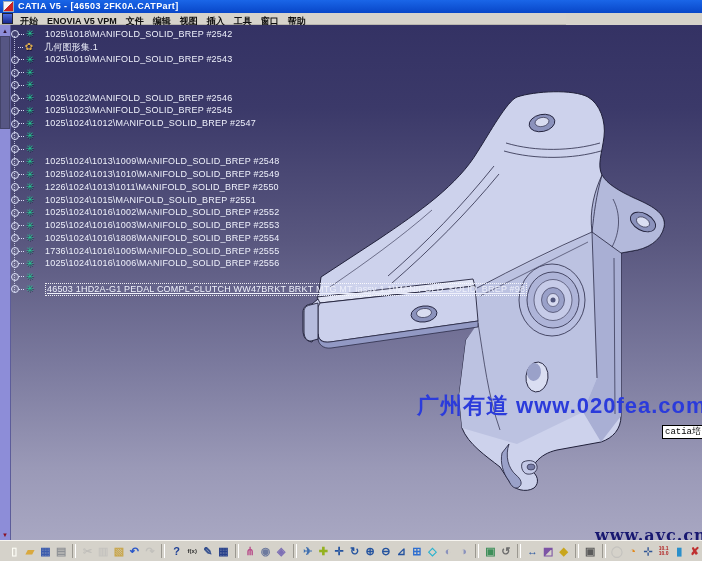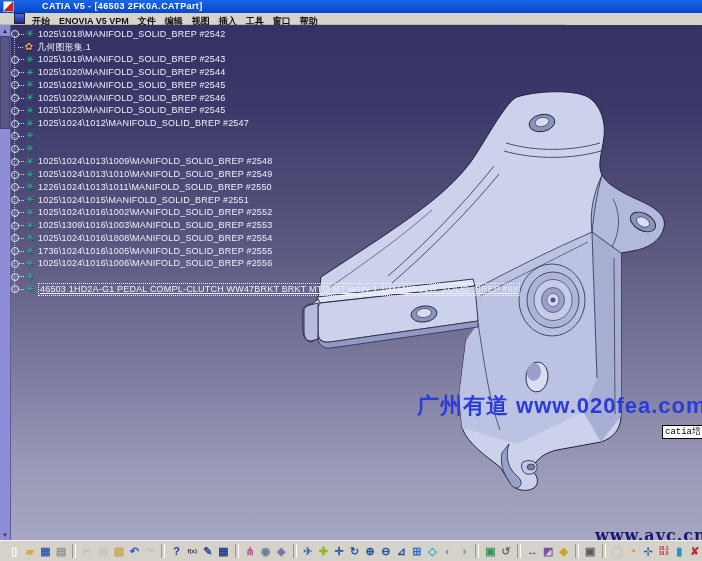--- a/index.html
+++ b/index.html
@@ -8,26 +8,26 @@
        -webkit-font-smoothing:none;}
   .window{position:absolute;inset:0;}
 
   
   .titlebar{position:absolute;left:0;top:0;width:702px;height:13px;
     background:linear-gradient(#1a66e8,#0846c8);display:flex;align-items:center;
     padding-left:3px;box-sizing:border-box;}
   .titleicon{width:9px;height:9px;margin-right:4px;border:1px solid #9ab;
     background:linear-gradient(135deg,#f4f4f4 48%,#cc2222 48%);}
   .titletext{color:#fff;font-size:9px;font-weight:bold;letter-spacing:.4px;
-    white-space:nowrap;line-height:11px;margin-left:24px;}
+    white-space:nowrap;line-height:11px;}
 
   
   .menubar{position:absolute;left:0;top:13px;width:566px;height:12px;
     background:#d6d3cb;border-bottom:1px solid #b9b6ae;display:flex;
-    align-items:center;padding-left:14px;box-sizing:border-box;}
+    align-items:center;padding-left:2px;box-sizing:border-box;}
   .menuicon{width:9px;height:9px;margin-right:7px;border:1px solid #223;
     background:linear-gradient(#4a6ae0,#1a2a90);}
   .menuitem{font-size:9px;color:#101010;margin-right:9px;white-space:nowrap;
     font-weight:bold;line-height:11px;}
 
   
   .viewport{position:absolute;left:0;top:25px;width:702px;height:515px;
     background:linear-gradient(#343264 0%,#3b3969 16%,#59577f 42%,
                #7b7a9e 66%,#9a99b7 86%,#a8a7c2 100%);overflow:hidden;}
   .partsvg{position:absolute;left:0;top:0;}
@@ -47,21 +47,21 @@
   .trunk{position:absolute;left:4px;top:8px;height:256px;
     border-left:1px dotted rgba(225,228,250,.75);}
   .trow{height:12.75px;display:flex;align-items:center;white-space:nowrap;
     position:relative;}
   .node{width:6px;height:6px;border:1px solid #d9ddf6;border-radius:50%;
     margin-left:1px;flex:0 0 auto;background:rgba(255,255,255,.08);}
   .nospacer{width:8px;flex:0 0 auto;}
   .dash{width:5px;border-top:1px dotted #d9ddf6;flex:0 0 auto;}
   .ticon{font-size:10px;width:12px;text-align:center;line-height:10px;
     flex:0 0 auto;text-shadow:.5px .5px 0 rgba(0,0,30,.55);}
-  .tlabel{font-size:9px;color:#eef0fb;margin-left:2px;letter-spacing:.2px;
+  .tlabel{font-size:9px;color:#eef0fb;margin-left:9px;letter-spacing:.2px;
     line-height:11px;}
   .tlabel.sel{border:1px dotted rgba(255,255,255,.9);
     text-decoration:underline;padding:0 1px;}
 
   
   .wm-center{position:absolute;left:417px;top:366px;font-size:22px;
     font-weight:bold;color:#2b3bdb;white-space:nowrap;letter-spacing:1px;}
   .wm-corner{position:absolute;left:595px;top:501px;font-size:16px;
     font-weight:bold;color:#181870;font-family:"DejaVu Serif",serif;
     text-decoration:underline;letter-spacing:1px;white-space:nowrap;}
@@ -202,27 +202,25 @@
         <div class="trow">
           <span class="node"></span>
           <span class="dash"></span>
           <span class="ticon" style="color: rgb(39, 201, 147);">✳</span>
           <span class="tlabel">1025\1019\MANIFOLD_SOLID_BREP #2543</span>
         </div>
         <div class="trow">
           <span class="node"></span>
           <span class="dash"></span>
           <span class="ticon" style="color: rgb(39, 201, 147);">✳</span>
-          <span class="tlabel">1025\1020\MANIFOLD_SOLID_BREP #2544</span>
-        </div>
-        <div class="trow">
-          <span class="node"></span>
-          <span class="dash"></span>
-          <span class="ticon" style="color: rgb(39, 201, 147);">✳</span>
-          <span class="tlabel">1025\1021\MANIFOLD_SOLID_BREP #2545</span>
+        </div>
+        <div class="trow">
+          <span class="node"></span>
+          <span class="dash"></span>
+          <span class="ticon" style="color: rgb(39, 201, 147);">✳</span>
         </div>
         <div class="trow">
           <span class="node"></span>
           <span class="dash"></span>
           <span class="ticon" style="color: rgb(39, 201, 147);">✳</span>
           <span class="tlabel">1025\1022\MANIFOLD_SOLID_BREP #2546</span>
         </div>
         <div class="trow">
           <span class="node"></span>
           <span class="dash"></span>
@@ -272,21 +270,21 @@
         <div class="trow">
           <span class="node"></span>
           <span class="dash"></span>
           <span class="ticon" style="color: rgb(39, 201, 147);">✳</span>
           <span class="tlabel">1025\1024\1016\1002\MANIFOLD_SOLID_BREP #2552</span>
         </div>
         <div class="trow">
           <span class="node"></span>
           <span class="dash"></span>
           <span class="ticon" style="color: rgb(39, 201, 147);">✳</span>
-          <span class="tlabel">1025\1309\1016\1003\MANIFOLD_SOLID_BREP #2553</span>
+          <span class="tlabel">1025\1024\1016\1003\MANIFOLD_SOLID_BREP #2553</span>
         </div>
         <div class="trow">
           <span class="node"></span>
           <span class="dash"></span>
           <span class="ticon" style="color: rgb(39, 201, 147);">✳</span>
           <span class="tlabel">1025\1024\1016\1808\MANIFOLD_SOLID_BREP #2554</span>
         </div>
         <div class="trow">
           <span class="node"></span>
           <span class="dash"></span>

